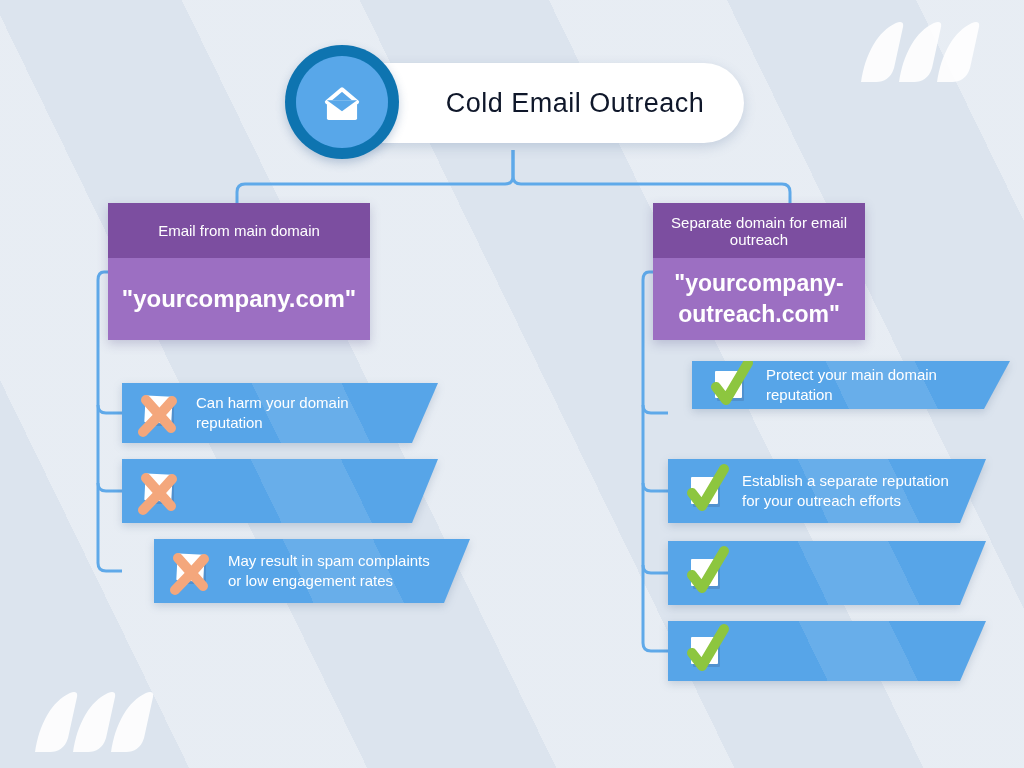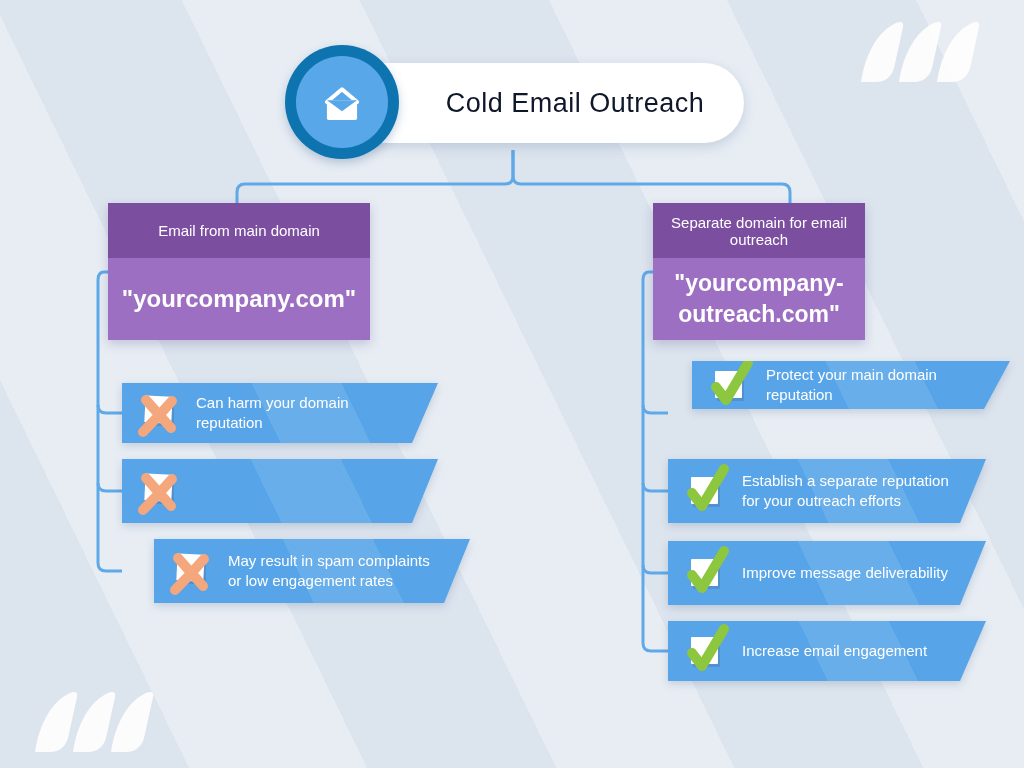--- a/index.html
+++ b/index.html
@@ -207,29 +207,27 @@
   </div>
   <div class="item-wrap ri3">
     <div class="item">
       <span class="mark">
         <svg width="52" height="56" viewBox="0 0 52 56">
           <rect x="13" y="18" width="27" height="27" rx="1" fill="rgba(70,110,160,0.35)"></rect>
           <rect x="11" y="15" width="27" height="27" rx="1" fill="#ffffff"></rect>
           <path d="M12,31 L22,44 L44,7" stroke="#8dc63f" stroke-width="10" stroke-linecap="round" stroke-linejoin="round" fill="none"></path>
         </svg>
       </span>
-      <span class="txt">Improve message deliverability</span>
     </div>
   </div>
   <div class="item-wrap ri4">
     <div class="item">
       <span class="mark">
         <svg width="52" height="56" viewBox="0 0 52 56">
           <rect x="13" y="18" width="27" height="27" rx="1" fill="rgba(70,110,160,0.35)"></rect>
           <rect x="11" y="15" width="27" height="27" rx="1" fill="#ffffff"></rect>
           <path d="M12,31 L22,44 L44,7" stroke="#8dc63f" stroke-width="10" stroke-linecap="round" stroke-linejoin="round" fill="none"></path>
         </svg>
       </span>
-      <span class="txt">Increase email engagement</span>
     </div>
   </div>
 
 </div>
 
 </body></html>

